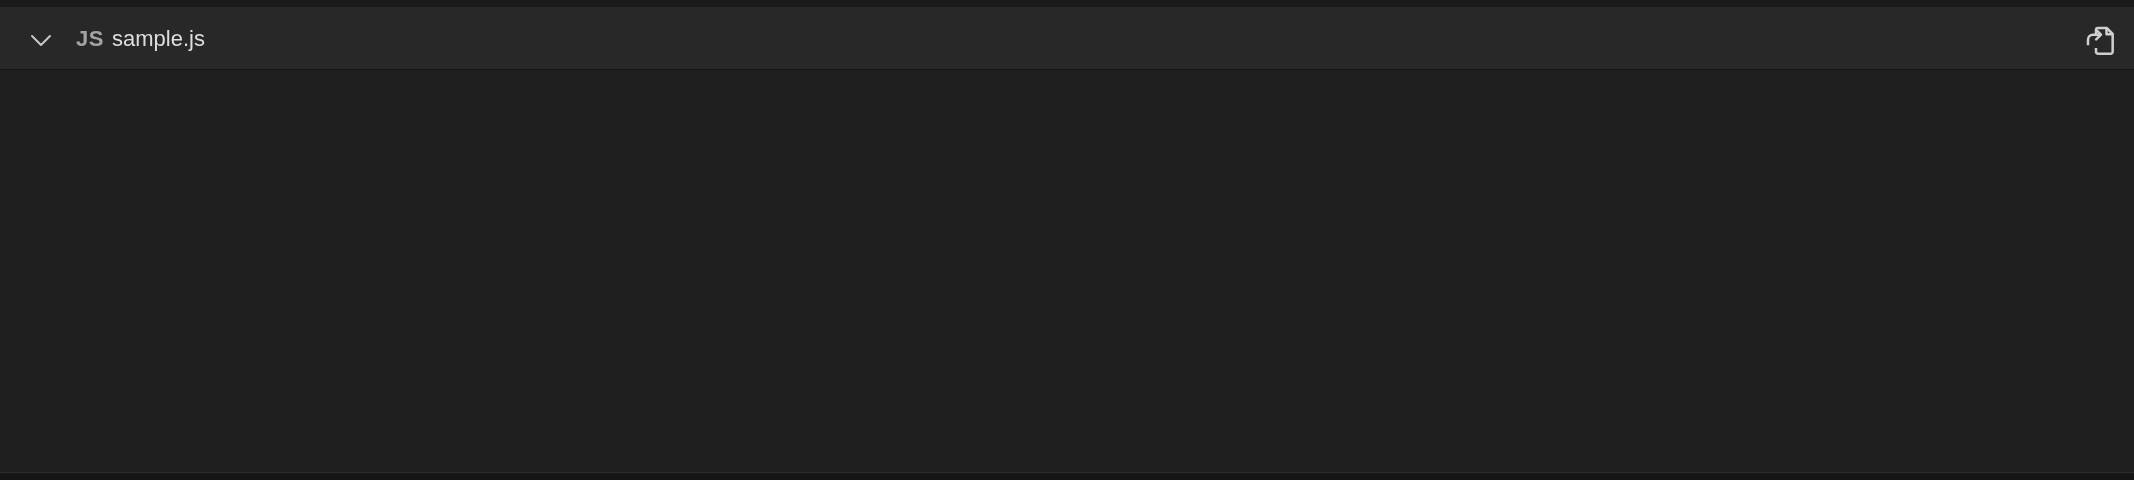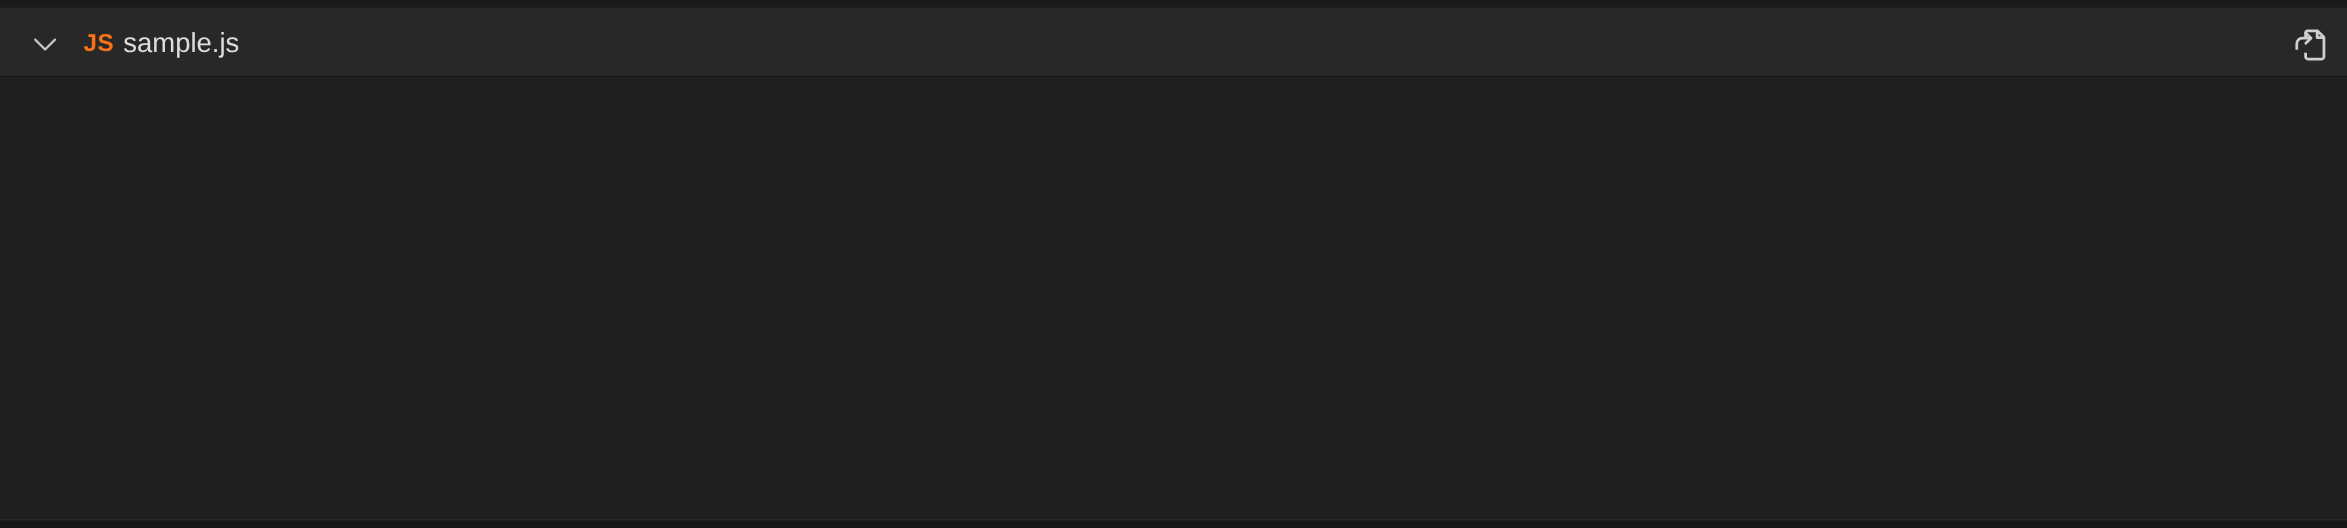--- a/index.html
+++ b/index.html
@@ -7,22 +7,22 @@
   #window { position:relative; width:2134px; height:480px; background:#1f1f1f;
             font-family:"DejaVu Sans Mono", monospace; }
 
   
   #top-strip { position:absolute; top:0; left:0; right:0; height:7px; background:#1a1a1a; }
   #header { position:absolute; top:7px; left:0; right:0; height:63px; background:#282829;
             border-bottom:1px solid #161616; display:flex; align-items:center;
             font-family:"Liberation Sans","DejaVu Sans",sans-serif; }
   #chevron { position:absolute; left:28px; top:24px; width:26px; height:20px; cursor:pointer; }
   #js-badge { position:absolute; left:76px; top:16px; font-weight:bold; font-size:22px;
-              color:#f97316; letter-spacing:0.5px; line-height:32px; }
-  #file-name { position:absolute; left:112px; top:14px; font-size:25px; color:#dedede; line-height:36px; }
+              color:#a3a3a3; letter-spacing:0.5px; line-height:32px; }
+  #file-name { position:absolute; left:112px; top:14px; font-size:22px; color:#dedede; line-height:36px; }
   #open-file-btn { position:absolute; right:14px; top:12px; width:40px; height:42px; cursor:pointer; }
 
   
   #code-area { position:absolute; top:70px; left:0; bottom:8px; overflow:hidden; }
 
   #bottom-strip { position:absolute; bottom:0; left:0; right:0; height:8px;
                   background:#161616; border-top:1px solid #2e2e2e; }
 </style>
 </head>
 <body>

